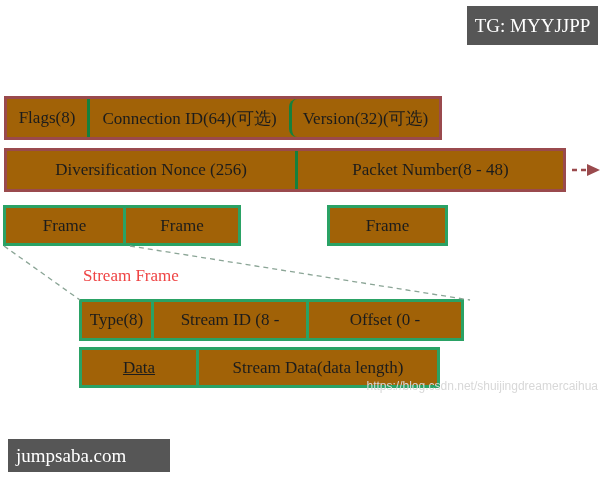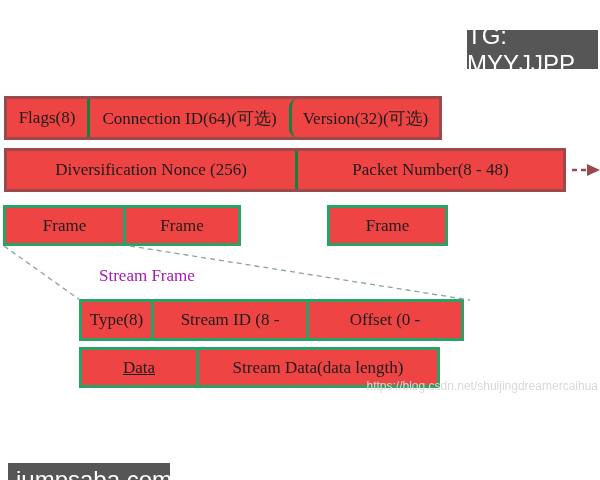--- a/index.html
+++ b/index.html
@@ -8,32 +8,32 @@
     width:600px;height:480px;
     background:#ffffff;
     overflow:hidden;
     font-family:"Liberation Serif","DejaVu Serif",serif;
   }
   
   .badge{
     position:absolute;
     background:#565656;
     color:#ffffff;
-    font-family:Liberation Sans, sans-serif;
-    font-size:24px;
-    display:flex;align-items:center;margin-top:24px;
+    font-family:Liberation Serif, serif;
+    font-size:19px;
+    display:flex;align-items:center;
   }
   .badge-tr{left:467px;top:6px;width:131px;height:39px;justify-content:center;}
   .badge-bl{left:8px;top:439px;width:162px;height:33px;padding-left:8px;box-sizing:border-box;}
   
   .row{
     position:absolute;
     display:flex;
     box-sizing:border-box;
-    background:#ef4444;
+    background:#a16207;
   }
   .row .cell{
     box-sizing:border-box;
     display:flex;align-items:center;justify-content:center;
     font-size:17px;color:#1c1c1c;
     white-space:nowrap;
   }
   .red{border:3px solid #9a4a4d;}
   .red .cell + .cell{border-left:3px solid #15803d;}
   .green{border:3px solid #2aa265;}
@@ -53,22 +53,22 @@
   .row-frames-b .c1{width:115px;}
   .row-fields{left:79px;top:299px;height:42px;}
   .row-fields .c1{width:69px;}
   .row-fields .c2{width:155px;}
   .row-fields .c3{width:155px;}
   .row-data{left:79px;top:347px;height:41px;}
   .row-data .c1{width:114px;text-decoration:underline;}
   .row-data .c2{width:241px;}
   
   .stream-frame-label{
-    position:absolute;left:99px;top:266px;
-    color:#a21caf;font-size:17px;
+    position:absolute;left:83px;top:266px;
+    color:#ef4444;font-size:17px;
   }
   .watermark{
     position:absolute;right:2px;top:379px;
     color:#d8d8d8;
     font-family:"Liberation Sans","DejaVu Sans",sans-serif;
     font-size:12px;
     white-space:nowrap;
     margin-left:39px;
   }
   svg.overlay{position:absolute;left:0;top:0;pointer-events:none;}

